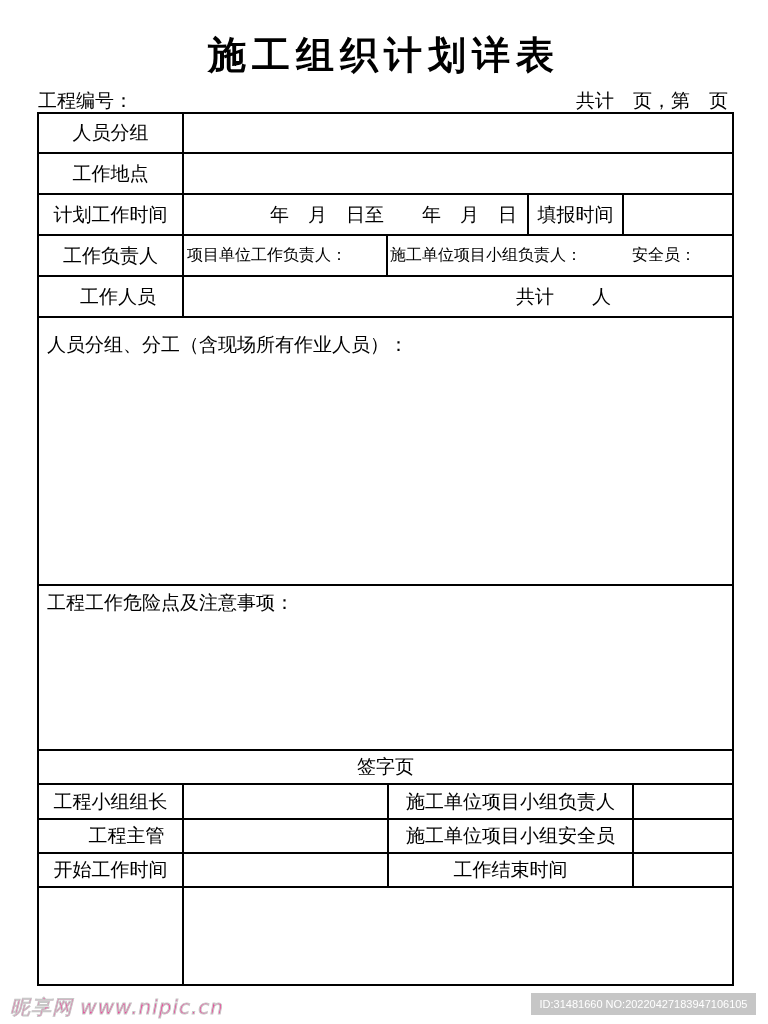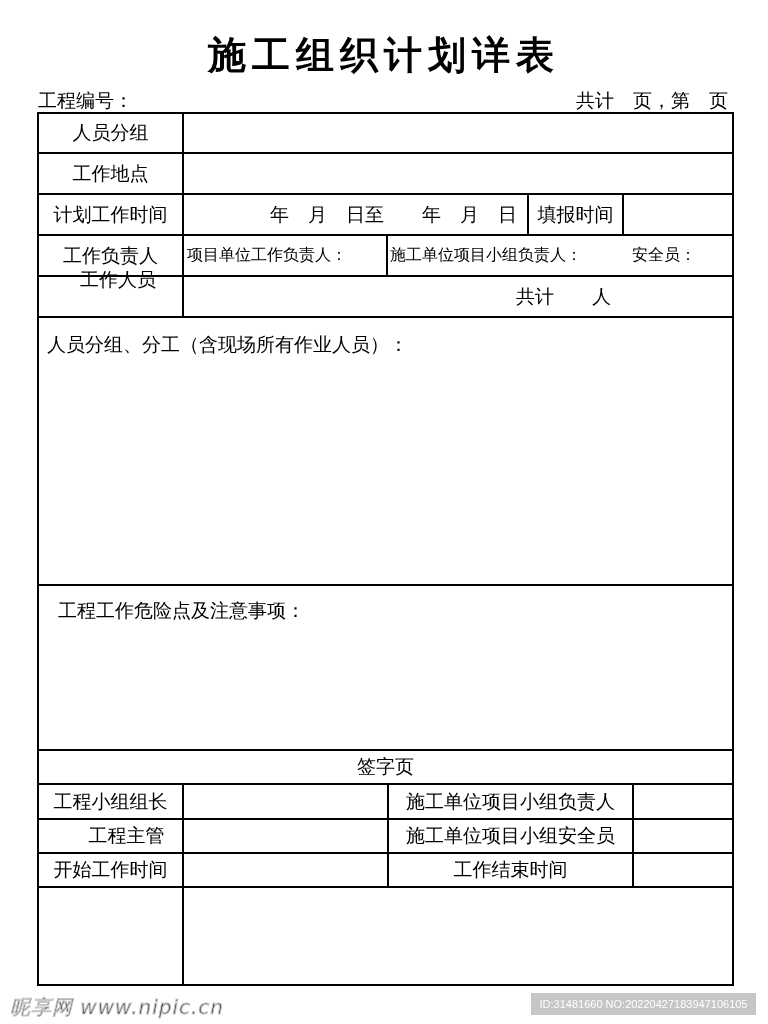--- a/index.html
+++ b/index.html
@@ -19,21 +19,21 @@
   .cell {
     position: absolute; display: flex; align-items: center;
     font-size: 19px; white-space: nowrap; box-sizing: border-box;
   }
   .center { justify-content: center; }
   .left { justify-content: flex-start; padding-left: 6px; }
   .small { font-size: 16px; }
   .top { align-items: flex-start; padding-top: 14px; padding-left: 8px; }
   .stack { flex-direction: column; justify-content: center; align-items: center; line-height: 36px; }
   .watermark-left {
-    left: 10px; top: 994px; font-size: 20px; color: #404040;
+    left: 10px; top: 994px; font-size: 20px; color: #ec4899;
     -webkit-text-stroke: 1px #c8c8c8; font-style: italic; letter-spacing: 1px;
   }
   .watermark-right {
     left: 531px; top: 993px; width: 225px; height: 22px; background: #c6c6c6;
     color: #ffffff; font-size: 11px; display: flex; align-items: center; justify-content: center;
     font-family: "Liberation Sans", sans-serif;
   }
 </style>
 </head>
 <body>
@@ -77,28 +77,28 @@
 <div class="cell center" style="left:39px; top:195px; width:143px; height:39px;">计划工作时间</div>
 <div class="cell" style="left:184px; top:195px; width:343px; height:39px; justify-content:flex-end; padding-right:10px;">年　月　日至　　年　月　日</div>
 <div class="cell center" style="left:529px; top:195px; width:93px; height:39px;">填报时间</div>
 <div class="cell left" style="left:624px; top:195px; width:108px; height:39px;"></div>
 
 <div class="cell center" style="left:39px; top:236px; width:143px; height:39px;">工作负责人</div>
 <div class="cell left small" style="left:184px; top:236px; width:202px; height:39px; padding-left:3px;">项目单位工作负责人：</div>
 <div class="cell left small" style="left:388px; top:236px; width:230px; height:39px; padding-left:2px;">施工单位项目小组负责人：</div>
 <div class="cell left small" style="left:628px; top:236px; width:104px; height:39px; padding-left:4px;">安全员：</div>
 
-<div class="cell center" style="left:39px; top:260px; width:158px; height:39px;">工作人员</div>
+<div class="cell center" style="left:39px; top:277px; width:158px; height:39px;">工作人员</div>
 <div class="cell" style="left:184px; top:277px; width:548px; height:39px; padding-left:332px;">共计　　人</div>
 
 <div class="cell top" style="left:39px; top:318px; width:693px; height:266px;">
   <span>人员分组、分工（含现场所有作业人员）：</span>
 </div>
 
-<div class="cell top" style="left:39px; top:586px; width:693px; height:163px; padding-top:12px;margin-left:11px;">
+<div class="cell top" style="left:39px; top:586px; width:693px; height:163px; padding-top:4px;">
   <span>工程工作危险点及注意事项：</span>
 </div>
 
 <div class="cell center" style="left:39px; top:751px; width:693px; height:32px;">签字页</div>
 
 <div class="cell center" style="left:39px; top:785px; width:143px; height:33px;">工程小组组长</div>
 <div class="cell" style="left:184px; top:785px; width:203px; height:33px;"></div>
 <div class="cell center" style="left:389px; top:785px; width:243px; height:33px;">施工单位项目小组负责人</div>
 <div class="cell" style="left:634px; top:785px; width:98px; height:33px;"></div>
 

